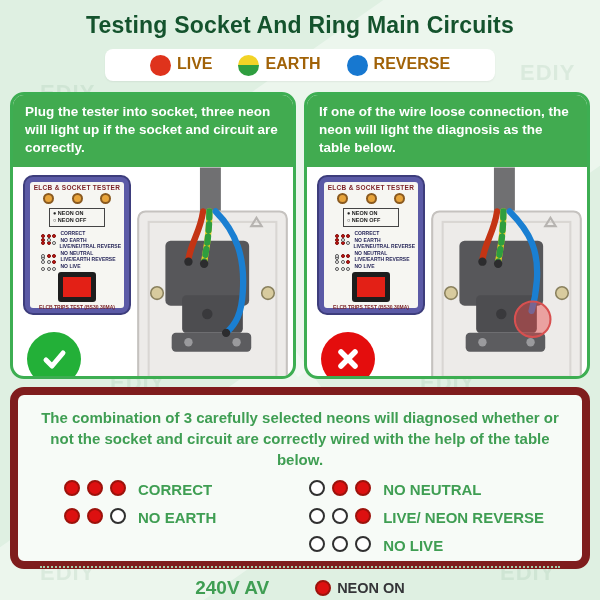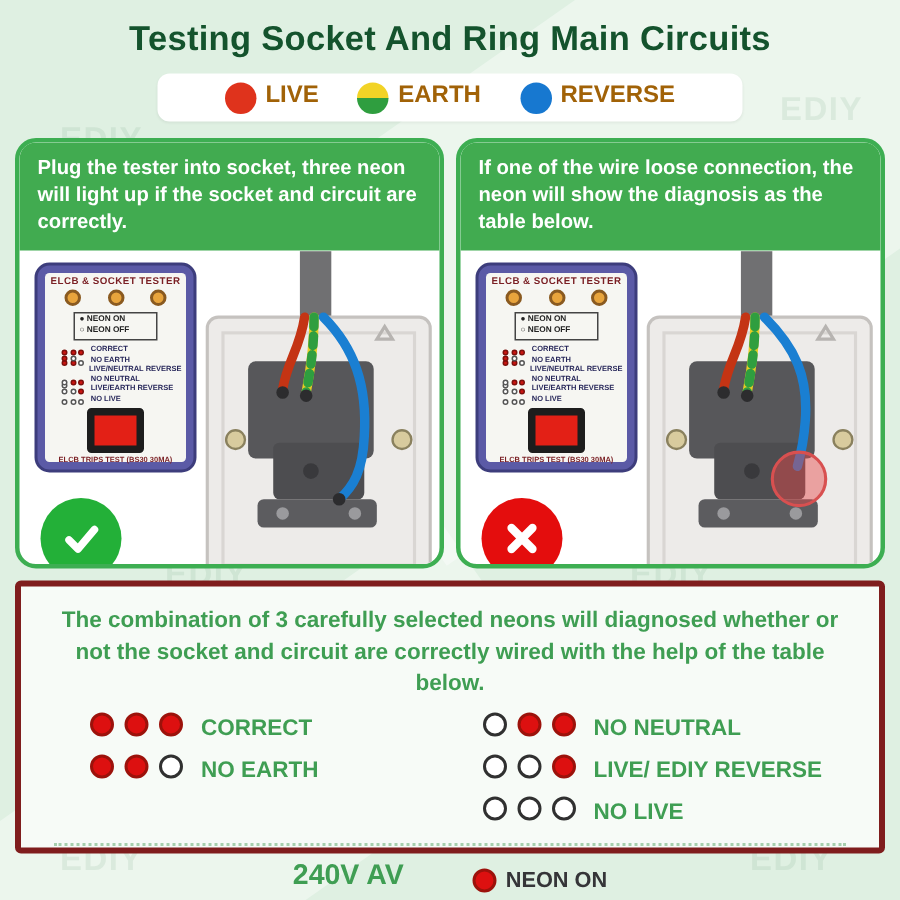--- a/index.html
+++ b/index.html
@@ -72,34 +72,34 @@
   .panel-fault .fault-ring { display:block; }
 
   .badge { position:absolute; left:14px; bottom:10px; width:54px; height:54px; border-radius:50%;
     display:flex; align-items:center; justify-content:center; }
   .badge-check { background:#23b038; }
   .badge-cross { background:#e40d0d; }
 
   
   .info-panel {
     margin:8px 10px 0; height:182px; background:#f7fbf7;
-    border:4px solid #7f1d1d; border-radius:4px; position:relative; padding-top:12px;
+    border:8px solid #7f1d1d; border-radius:14px; position:relative; padding-top:12px;
   }
   .info-text {
     color:#3f9e53; font-size:15px; font-weight:bold; text-align:center;
     line-height:1.4; max-width:530px; margin:0 auto;
   }
   .combo-table { display:flex; justify-content:space-between; padding:10px 38px 0 46px; }
   .combo-col { display:flex; flex-direction:column; gap:9px; }
   .combo-row { display:flex; align-items:center; height:19px; }
   .combo-row .dot { width:16px; height:16px; border-radius:50%; border:2.5px solid #303030; background:#fff; margin-right:7px; display:inline-block; }
   .combo-row .dot.on { background:#dd1010; border-color:#9c120b; }
   .combo-label { font-size:15px; font-weight:bold; color:#3f9e53; margin-left:5px; white-space:nowrap; }
   .dotted-divider { border-top:2px dotted #a6cfad; margin:11px 22px 0; }
-  .info-footer { display:flex; align-items:flex-end; justify-content:center; gap:30px; margin-top:9px; }
+  .info-footer { display:flex; align-items:center; justify-content:center; gap:30px; margin-top:9px; }
   .voltage { color:#3f9e53; font-size:19px; font-weight:bold; }
   .neon-key { display:flex; align-items:center; gap:6px; font-size:14.5px; font-weight:bold; color:#353538;margin-left:16px; }
   .key-dot { width:16px; height:16px; border-radius:50%; display:inline-block; }
   .key-on { background:#dd1010; border:2px solid #9c120b; }
   .key-off { background:#fff; border:2px solid #303030; }
 </style>
 </head>
 <body>
 
 <div class="band band-1"></div>
@@ -205,21 +205,21 @@
 
         <div class="badge badge-check">
           <svg width="30" height="30" viewBox="0 0 30 30">
             <polyline points="7,16 13,22 24,9" fill="none" stroke="#fff" stroke-width="5" stroke-linecap="round" stroke-linejoin="round"></polyline>
           </svg>
         </div>
       </div>
     </div>
 
     <div class="panel panel-fault">
-      <div class="panel-header">If one of the wire loose connection, the neon will show the diagnosis as the table below.</div>
+      <div class="panel-header">If one of the wire loose connection, the neon will light the diagnosis as the table below.</div>
       <div class="panel-body">
 
         <div class="tester">
           <div class="tester-face">
             <div class="tester-title">ELCB &amp; SOCKET TESTER</div>
             <div class="neon-row">
               <span class="neon"></span>
               <span class="neon"></span>
               <span class="neon"></span>
             </div>
@@ -305,21 +305,21 @@
             <span class="combo-label">NO EARTH</span>
           </div>
       </div>
       <div class="combo-col">
         <div class="combo-row">
             <span><span class="dot off"></span><span class="dot on"></span><span class="dot on"></span></span>
             <span class="combo-label">NO NEUTRAL</span>
           </div>
         <div class="combo-row">
             <span><span class="dot off"></span><span class="dot off"></span><span class="dot on"></span></span>
-            <span class="combo-label">LIVE/ EDIY REVERSE</span>
+            <span class="combo-label">LIVE/ NEON REVERSE</span>
           </div>
         <div class="combo-row">
             <span><span class="dot off"></span><span class="dot off"></span><span class="dot off"></span></span>
             <span class="combo-label">NO LIVE</span>
           </div>
       </div>
     </div>
 
     <div class="dotted-divider"></div>
 

